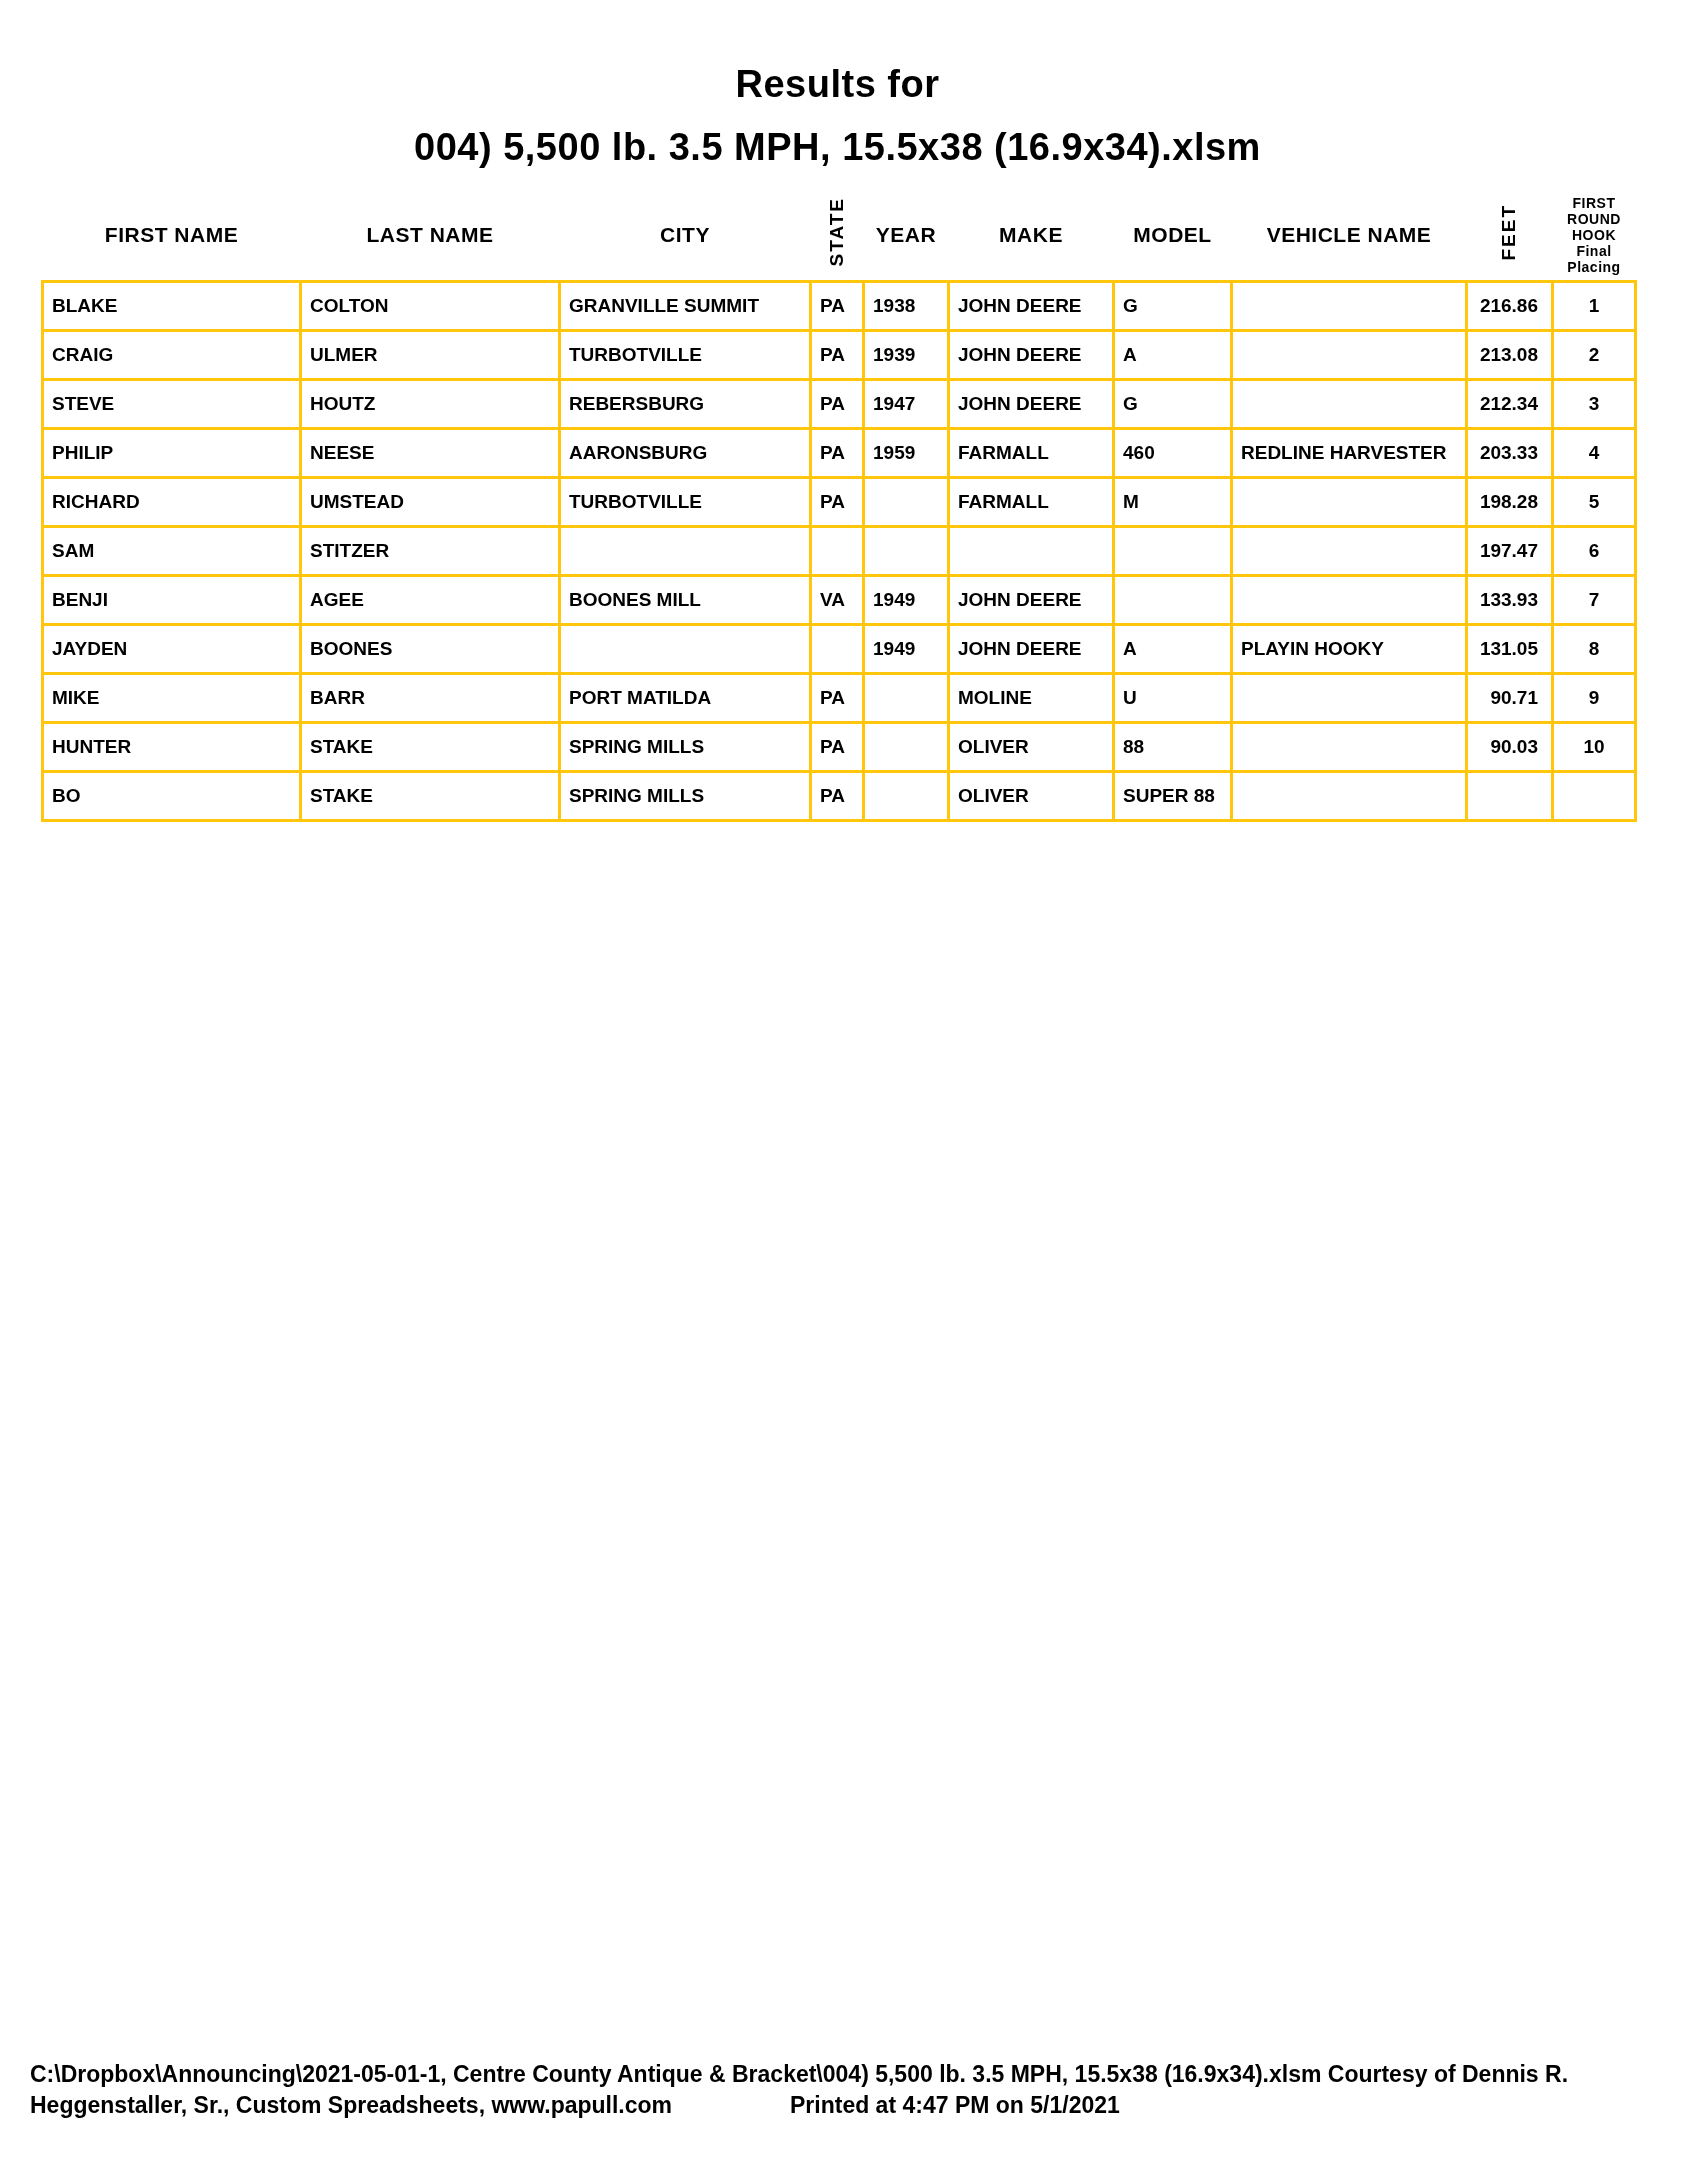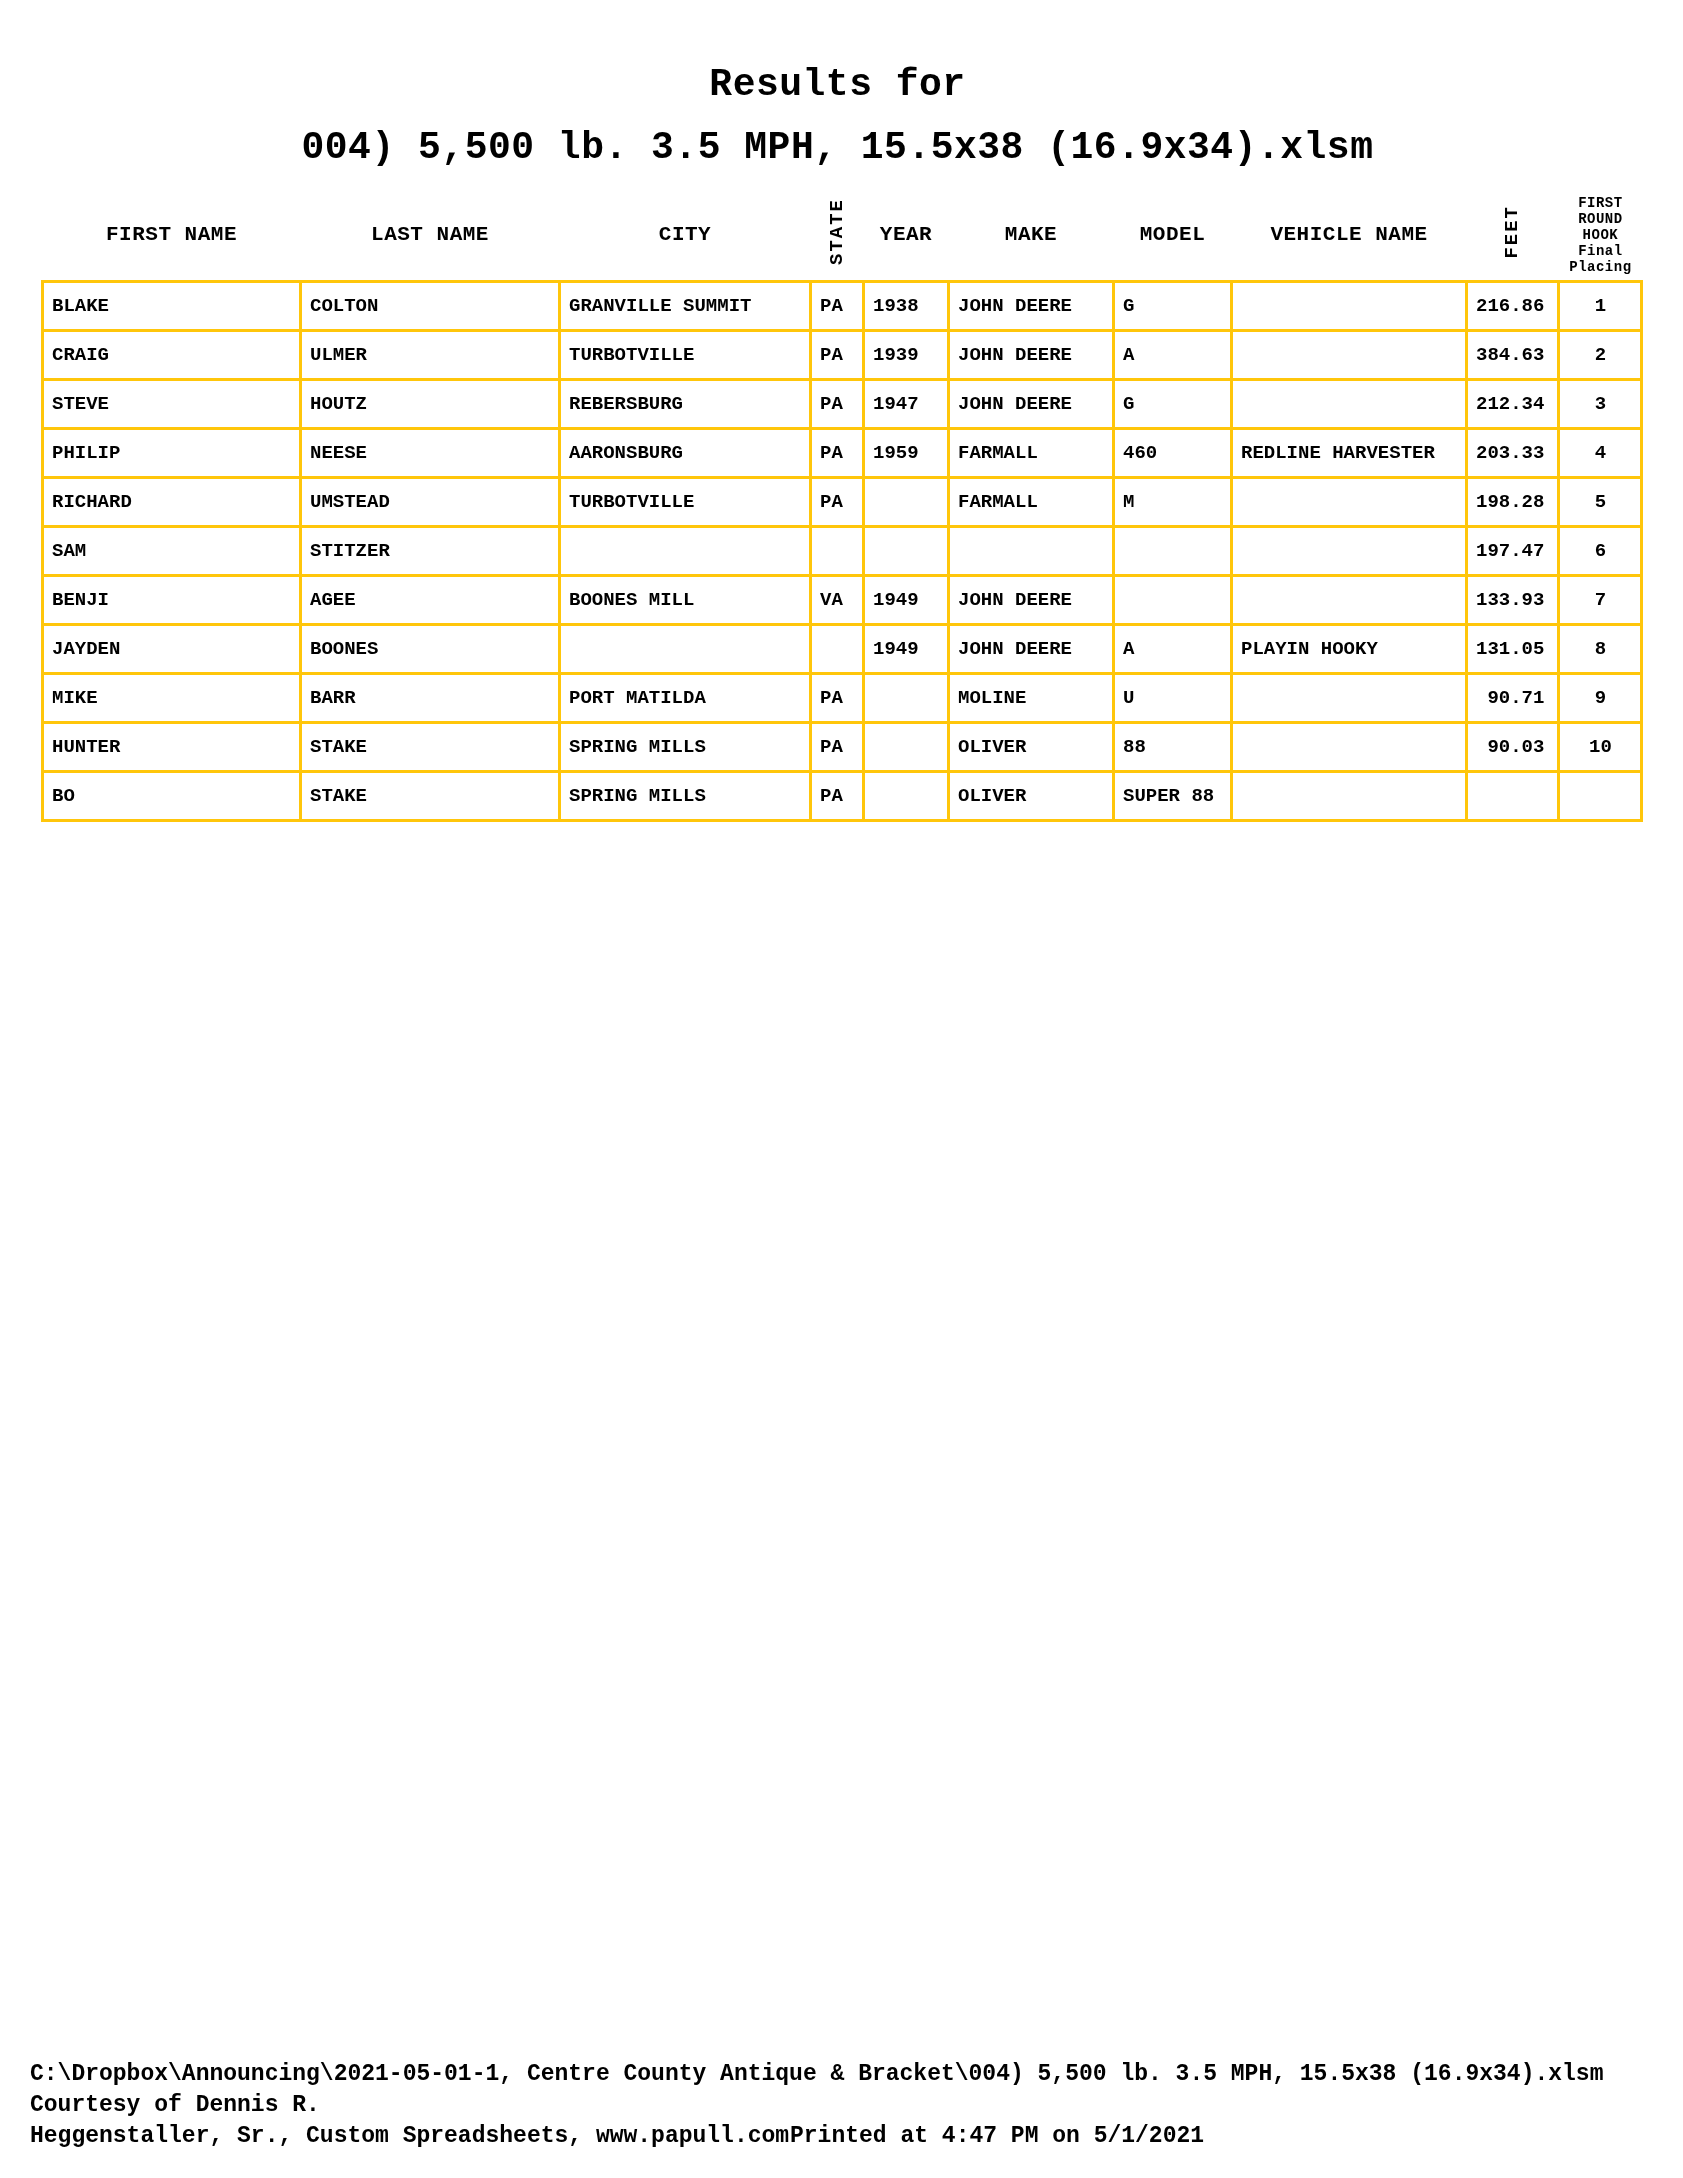--- a/index.html
+++ b/index.html
@@ -1,20 +1,20 @@
 <!DOCTYPE html>
 <html><head>
 <meta charset="utf-8">
 <style>
   html,body{margin:0;padding:0;background:#ffffff;}
   .page{
     position:relative;
     width:1683px;height:2178px;
     background:#ffffff;
-    font-family:Liberation Mono, monospace;
+    font-family:Liberation Sans, sans-serif;
     font-weight:bold;
     color:#000;
     overflow:hidden;
     border-radius:17px;
   }
   .titles{position:absolute;top:53px;left:0;width:1675px;text-align:center;}
   .title-line{font-size:38px;line-height:63px;font-weight:bold;letter-spacing:0.5px;}
   table.results{
     position:absolute;left:41px;top:189px;
     border-collapse:collapse;table-layout:fixed;
@@ -108,21 +108,21 @@
         </tr>
         <tr>
           <td class="col-first_name">CRAIG</td>
           <td class="col-last_name">ULMER</td>
           <td class="col-city">TURBOTVILLE</td>
           <td class="col-state">PA</td>
           <td class="col-year">1939</td>
           <td class="col-make">JOHN DEERE</td>
           <td class="col-model">A</td>
           <td class="col-vehicle_name"></td>
-          <td class="col-feet">384.63</td>
+          <td class="col-feet">213.08</td>
           <td class="col-placing">2</td>
         </tr>
         <tr>
           <td class="col-first_name">STEVE</td>
           <td class="col-last_name">HOUTZ</td>
           <td class="col-city">REBERSBURG</td>
           <td class="col-state">PA</td>
           <td class="col-year">1947</td>
           <td class="col-make">JOHN DEERE</td>
           <td class="col-model">G</td>

